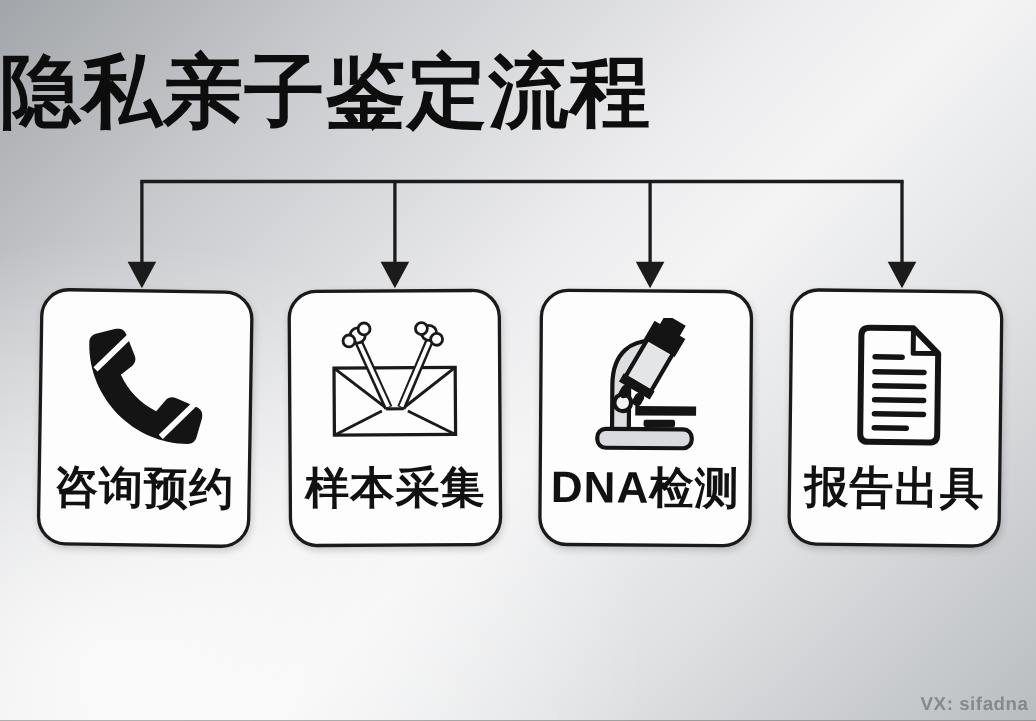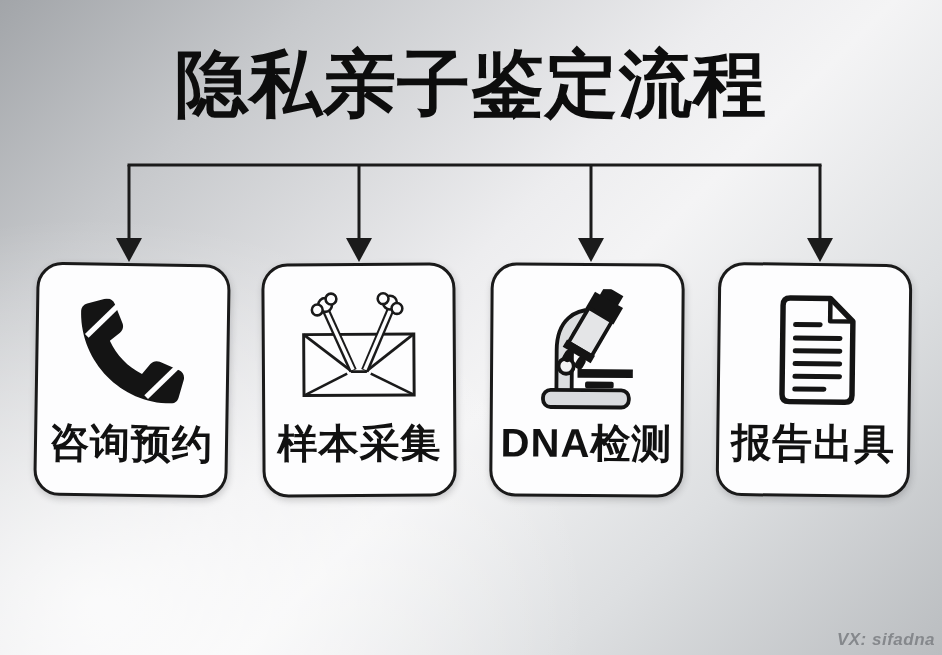--- a/index.html
+++ b/index.html
@@ -14,21 +14,21 @@
     overflow: hidden;
     background:
       radial-gradient(900px 700px at 10% 92%, rgba(255,255,255,0.78), rgba(255,255,255,0) 55%),
       linear-gradient(135deg, #a2a5a9 0%, #c7c9cc 20%, #ededef 46%, #f4f4f5 56%, #dddfe1 76%, #babdc0 100%);
   }
   .page-title {
     position: absolute;
     top: 44px;
     left: 0;
     width: 100%;
-    text-align: center;
+    text-align: left;
     font-size: 73px;
     font-weight: 900;
     letter-spacing: 1px;
     color: #0d0d0d;
     line-height: 1.1;
     white-space: nowrap;
   }
   #connector {
     position: absolute;
     left: 0; top: 0;
@@ -67,21 +67,20 @@
     letter-spacing: 1px;
     color: #111;
     white-space: nowrap;
   }
   .watermark {
     position: absolute;
     right: 7px;
     bottom: 5px;
     font-size: 17px;
     font-weight: bold;
-    font-style: italic;
     color: #85888c;
     letter-spacing: 0.5px;
     text-align: center;
   }
 </style>
 </head>
 <body>
 
 <div id="canvas">
 

